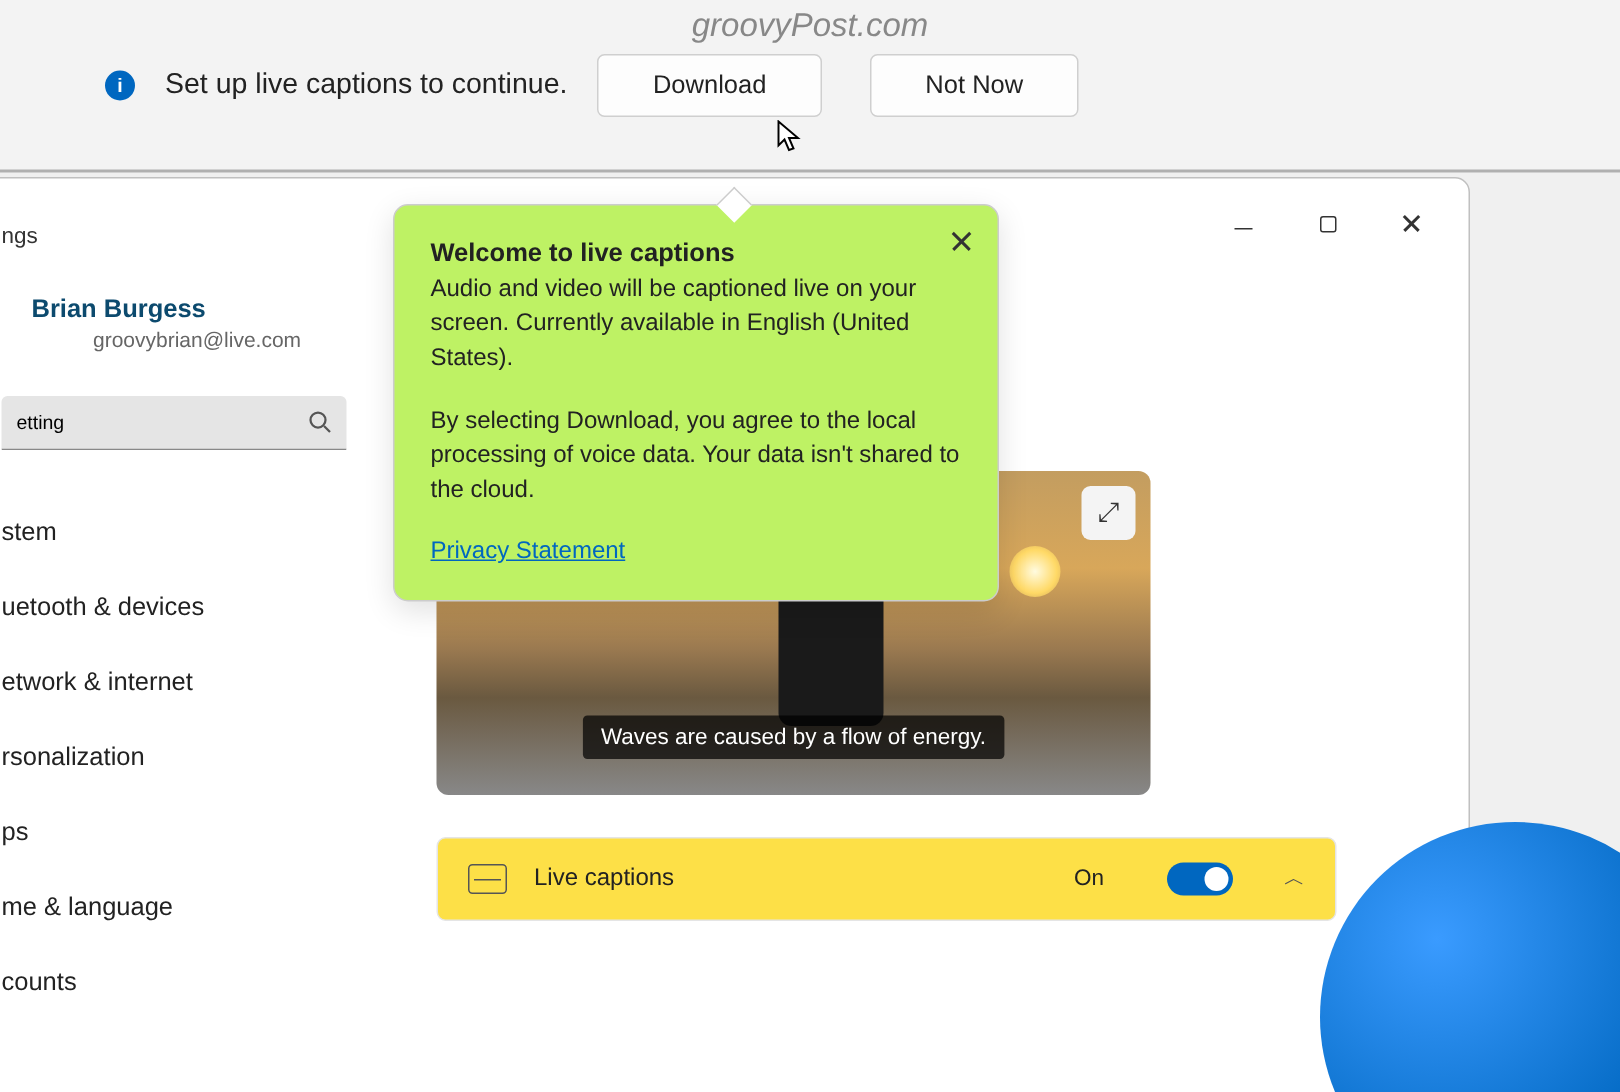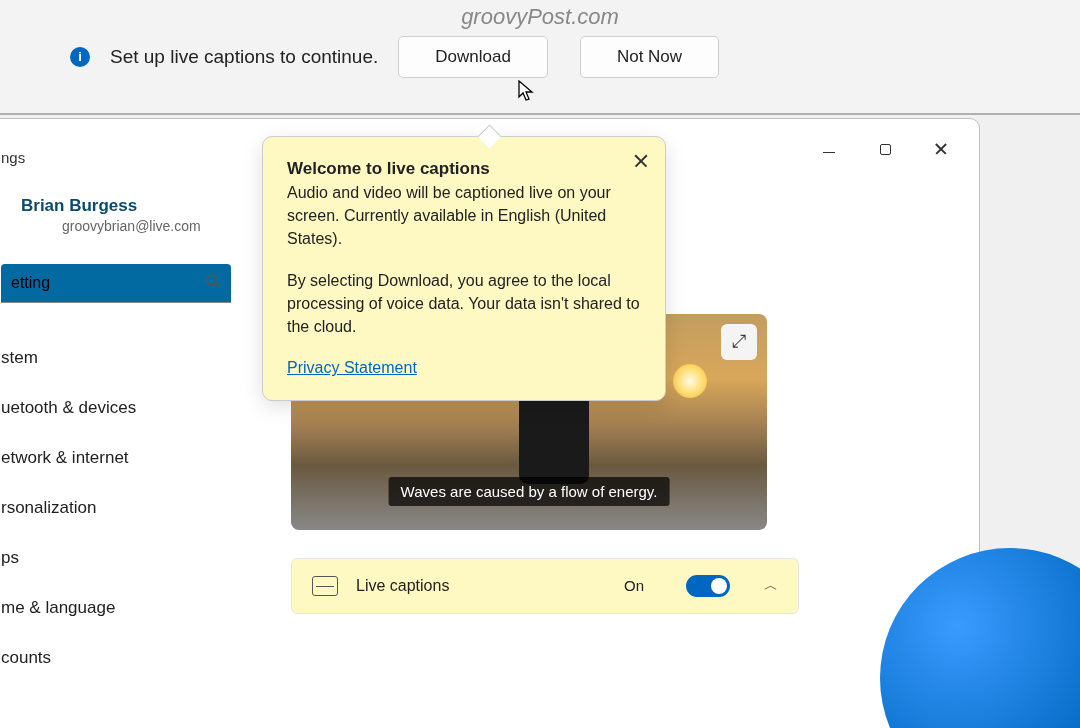--- a/index.html
+++ b/index.html
@@ -54,21 +54,21 @@
 
   
   .sidebar { width: 330px; padding: 20px 0 0 0; }
   .app-title { font-size: 15px; color: #333; padding: 10px 0 0 60px; }
   .user-block { padding: 30px 0 0 80px; }
   .user-name { font-size: 17px; font-weight: 600; color: #0c4a6e; }
   .user-email { font-size: 14px; color: #666; margin-top: 2px; margin-left: 41px; }
   .search-wrap { margin: 30px 40px 20px 60px; position: relative; }
   .search-input {
     width: 100%; border: none; border-bottom: 1.5px solid #888;
-    background: #0369a1; padding: 10px 34px 10px 10px; font-size: 16px;
+    background: #e5e5e5; padding: 10px 34px 10px 10px; font-size: 13px;
     border-radius: 4px 4px 0 0;
   }
   .search-icon { position: absolute; right: 10px; top: 10px; color: #555; font-size: 15px; }
   .nav-list { list-style: none; padding: 10px 0 0 60px; }
   .nav-item { font-size: 17px; color: #222; padding: 15px 0; cursor: pointer; }
 
   
   .main { flex: 1; padding: 80px 40px 0 20px; position: relative; }
   .page-title { font-size: 34px; font-weight: 600; color: #222; }
   .page-desc { font-size: 17px; color: #555; margin-top: 18px; line-height: 1.5; max-width: 600px; }
@@ -96,23 +96,23 @@
     background: #f4f4f4; border-radius: 6px; display: flex; align-items: center; justify-content: center;
     cursor: pointer; font-size: 18px; color: #333;
   }
   .video-caption {
     position: absolute; bottom: 24px; left: 50%; transform: translateX(-50%);
     background: rgba(0,0,0,0.7); color: #fff; padding: 6px 12px; border-radius: 3px;
     font-size: 15px; white-space: nowrap;
   }
 
   .option-card {
-    margin-top: 28px; width: 508px; border: 1px solid #e5e5e5; border-radius: 6px;
+    margin-top: 28px; width: 600px; border: 1px solid #e5e5e5; border-radius: 6px;
     padding: 16px 20px; display: flex; align-items: center; gap: 18px;
-    background: #fef9c3;
+    background: #fde047;
   }
   .option-icon {
     width: 26px; height: 20px; border: 1.5px solid #555; border-radius: 3px;
     position: relative; flex-shrink: 0;
   }
   .option-icon::after {
     content: ""; position: absolute; bottom: 3px; left: 3px; right: 3px; height: 5px;
     border-top: 1.5px solid #555;
   }
   .option-text { flex: 1; }
@@ -125,21 +125,21 @@
   }
   .toggle::after {
     content: ""; position: absolute; right: 3px; top: 3px; width: 16px; height: 16px;
     background: #fff; border-radius: 50%;
   }
   .chevron { margin-left: 16px; color: #555; font-size: 14px; cursor: pointer; }
 
   
   .flyout {
     position: absolute; top: 136px; left: 262px; width: 404px;
-    background: #fef9c3; border: 1px solid #ccc; border-radius: 10px;
+    background: #bef264; border: 1px solid #ccc; border-radius: 10px;
     padding: 22px 24px 20px 24px; box-shadow: 0 6px 20px rgba(0,0,0,0.12);
     font-size: 16px; color: #222; z-index: 50;
   }
   .flyout::before {
     content: ""; position: absolute; top: -9px; left: 218px;
     width: 16px; height: 16px; background: #fff;
     border-left: 1px solid #ccc; border-top: 1px solid #ccc;
     transform: rotate(45deg);
   }
   .flyout-close {

